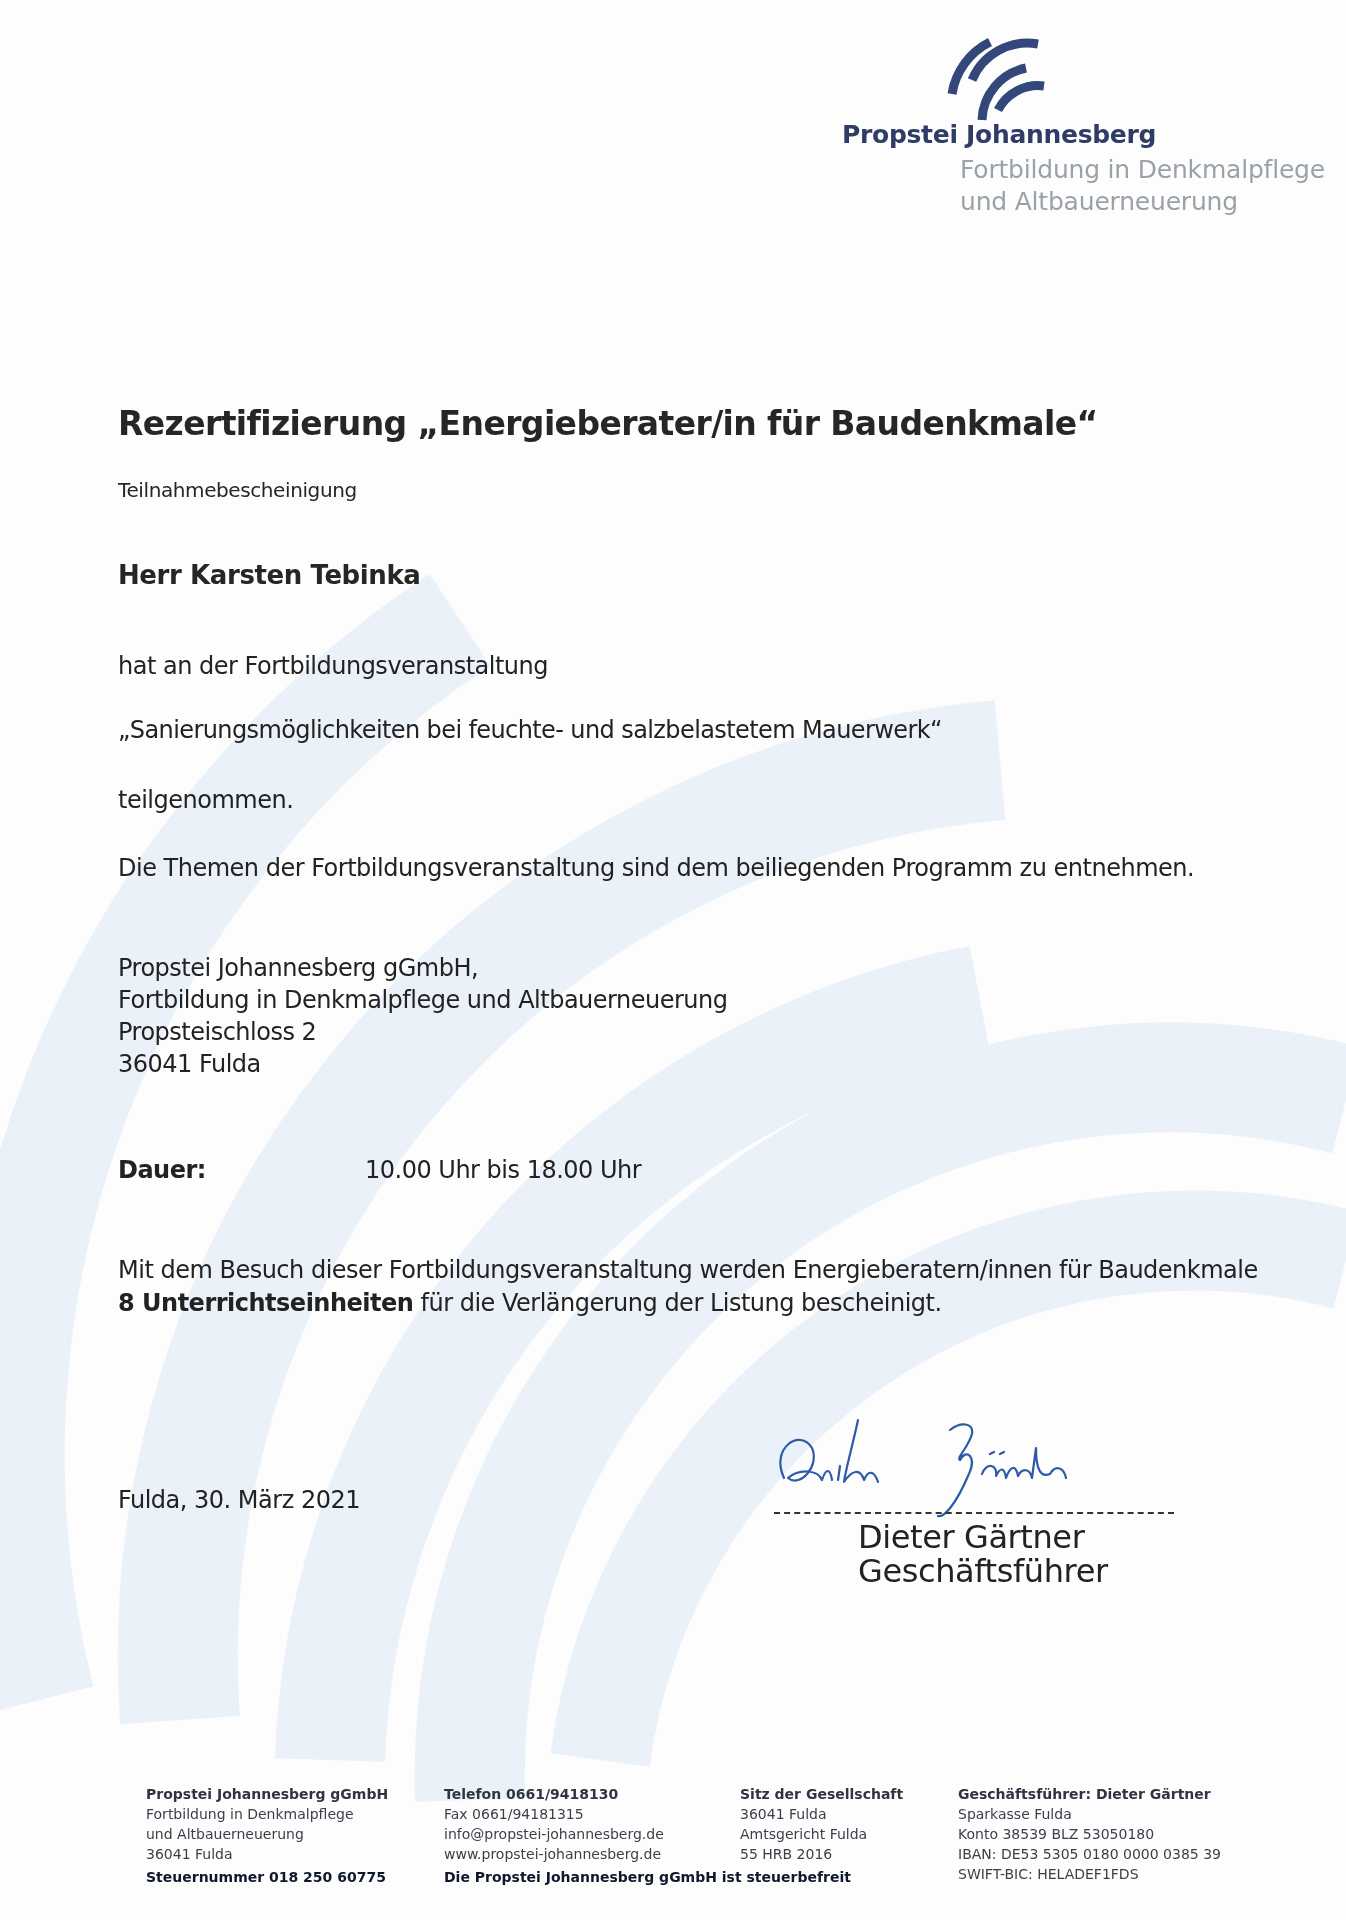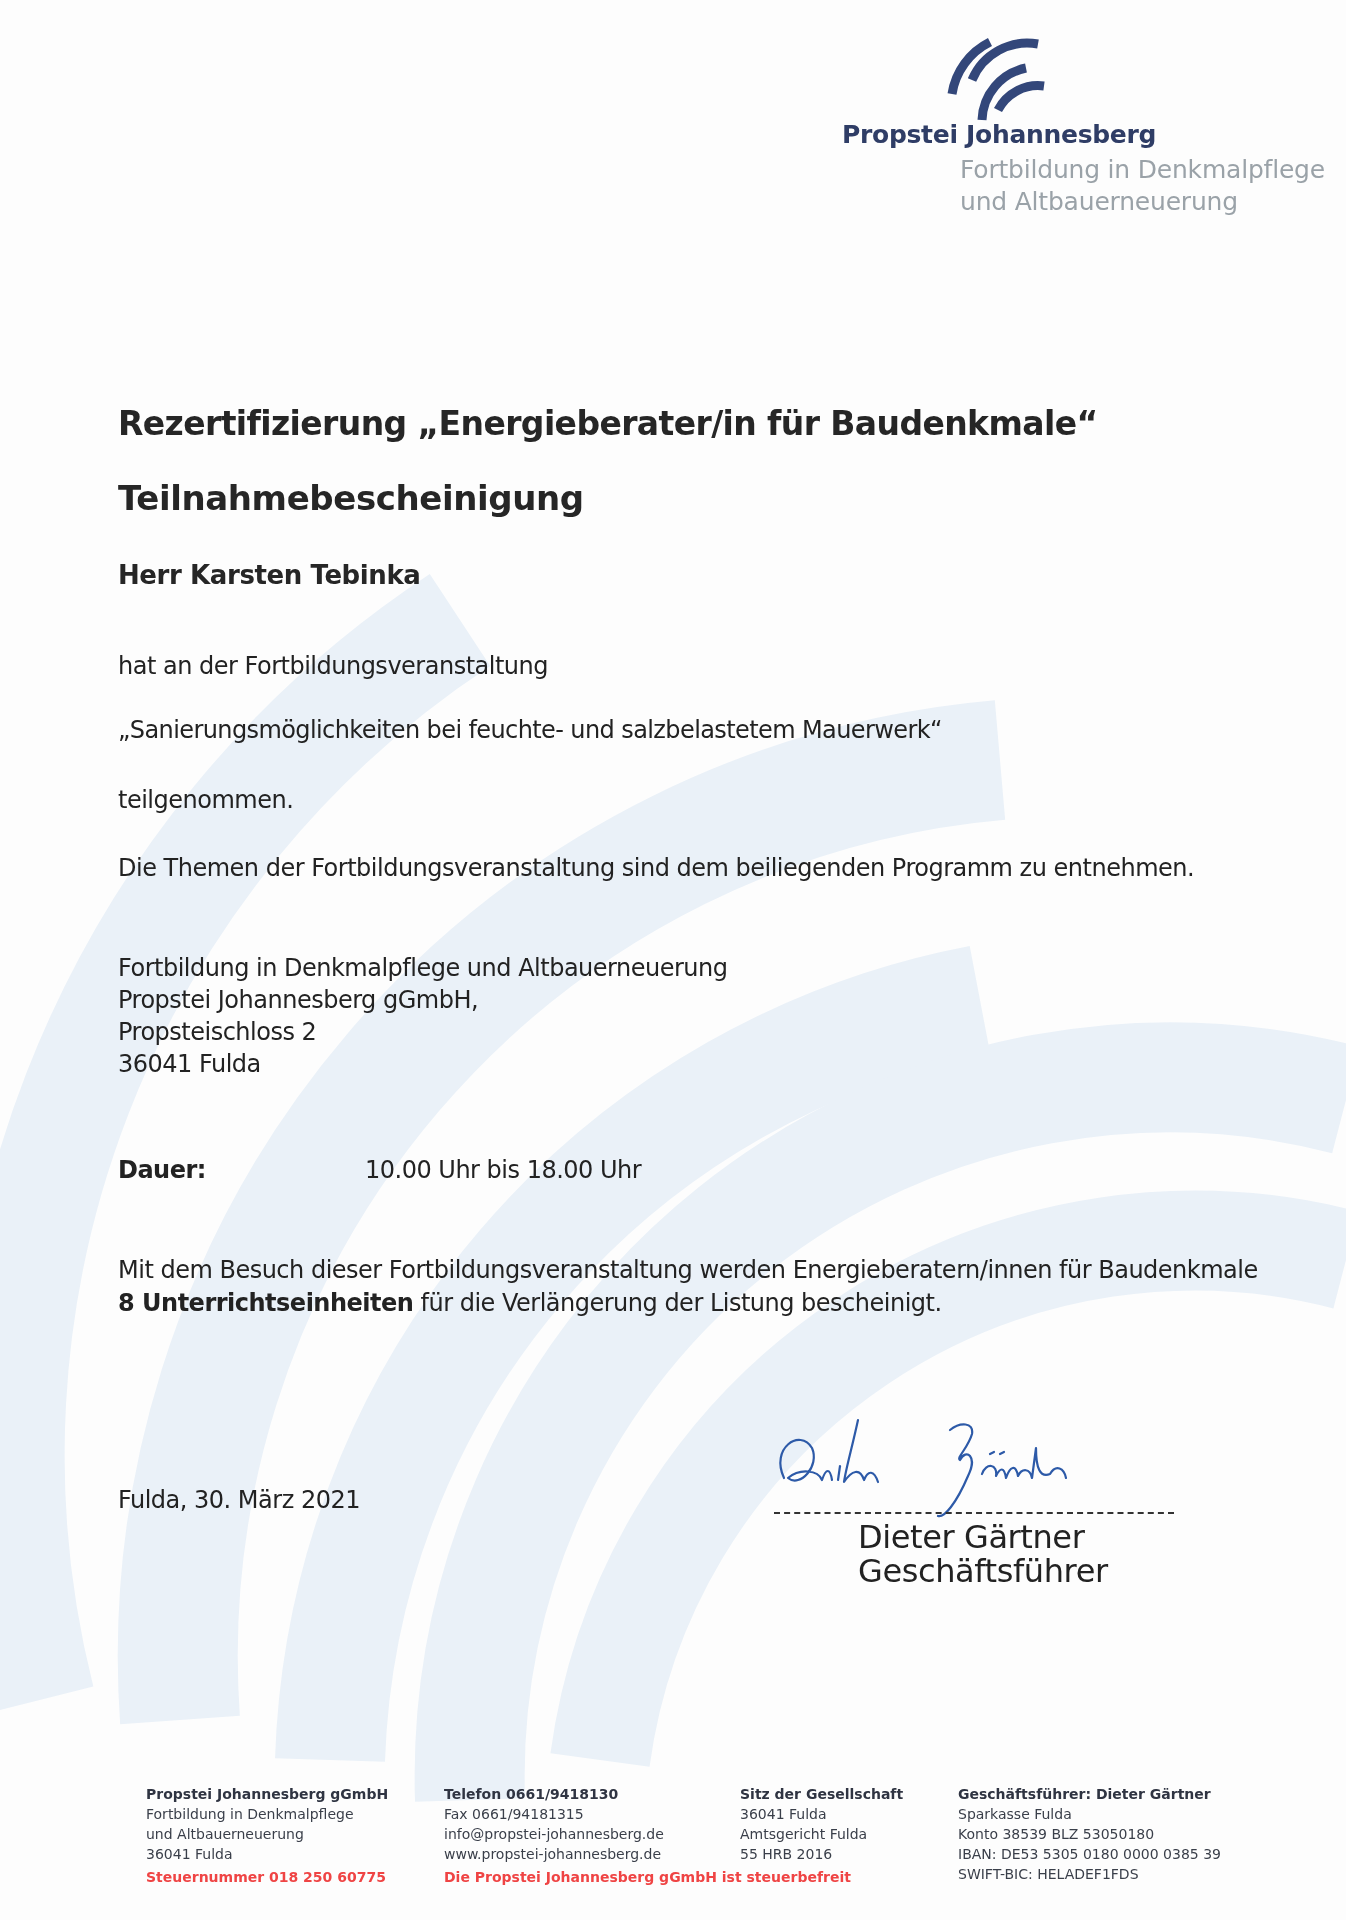--- a/index.html
+++ b/index.html
@@ -12,21 +12,21 @@
     .watermark { position: absolute; left: 0; top: 0; width: 1346px; height: 1920px; z-index: 0; }
     .abs { position: absolute; z-index: 1; }
 
     
     .logo-mark { left: 944px; top: 34px; width: 110px; height: 92px; }
     .logo-name { left: 842px; top: 120px; font-size: 25px; font-weight: bold; color: #2f3d66; letter-spacing: -0.3px; white-space: nowrap; }
     .logo-sub { left: 960px; top: 154px; font-size: 25px; color: #9aa2a8; line-height: 32px; white-space: nowrap; letter-spacing: -0.2px; }
 
     
     .title { left: 118px; top: 404px; font-size: 33px; font-weight: bold; color: #262626; white-space: nowrap; letter-spacing: -0.6px; }
-    .subtitle { left: 118px; top: 478px; font-size: 34px; font-weight: bold; color: #262626; letter-spacing: -0.4px; }
+    .subtitle { left: 118px; top: 478px; font-size: 20px; font-weight: normal; color: #262626; letter-spacing: -0.4px; }
     .recipient { left: 118px; top: 560px; font-size: 26px; font-weight: bold; color: #262626; letter-spacing: -0.4px; }
     .txt { font-size: 24px; color: #222; white-space: nowrap; letter-spacing: -0.5px; }
     .bold { font-weight: bold; }
     .p-intro { left: 118px; top: 652px; }
     .p-event { left: 118px; top: 716px; font-weight: normal; letter-spacing: -0.6px; }
     .p-done { left: 118px; top: 786px; }
     .p-topics { left: 118px; top: 854px; }
 
     .details { left: 118px; top: 952px; font-size: 24px; letter-spacing: -0.5px; }
     .detail-row { display: flex; line-height: 32px; }
@@ -39,21 +39,21 @@
 
     .place-date { left: 118px; top: 1486px; }
     .signature-svg { left: 760px; top: 1408px; width: 400px; height: 110px; }
     .sig-line { left: 774px; top: 1512px; width: 400px; border-top: 2px dashed #333; }
     .signer { left: 858px; top: 1520px; font-size: 32px; line-height: 34px; color: #222; letter-spacing: -0.4px; }
 
     
     .footer { left: 146px; top: 1784px; display: flex; font-size: 14px; color: #3a3f4a; line-height: 20px; }
     .fcol { white-space: nowrap; }
     .fcol .fh { font-weight: bold; color: #2f3442; }
-    .fcol .fb { font-weight: bold; color: #ef4444; margin-top: 3px; }
+    .fcol .fb { font-weight: bold; color: #0f172a; margin-top: 3px; }
     .c1 { width: 298px; } .c2 { width: 296px; } .c3 { width: 218px; } .c4 { width: 260px; }
   </style>
 </head>
 <body>
 
 <svg class="watermark" viewBox="0 0 1346 1920">
   <g fill="none" stroke="#eaf1f8" stroke-linecap="butt">
     <path d="M40 1700 A 1000 1000 0 0 1 460 620" stroke-width="110"></path>
     <path d="M180 1720 A 900 900 0 0 1 1000 760" stroke-width="120"></path>
     <path d="M330 1760 A 800 800 0 0 1 980 1000" stroke-width="110"></path>
@@ -81,22 +81,22 @@
 <div class="abs recipient">Herr Karsten Tebinka</div>
 
 <div class="abs txt p-intro">hat an der Fortbildungsveranstaltung</div>
 <div class="abs txt p-event">„Sanierungsmöglichkeiten bei feuchte- und salzbelastetem Mauerwerk“</div>
 <div class="abs txt p-done">teilgenommen.</div>
 <div class="abs txt p-topics">Die Themen der Fortbildungsveranstaltung sind dem beiliegenden Programm zu entnehmen.</div>
 
 <div class="abs details">
   <div class="detail-row">
     <div class="detail-values">
+      <div>Propstei Johannesberg gGmbH,</div>
       <div>Fortbildung in Denkmalpflege und Altbauerneuerung</div>
-      <div>Propstei Johannesberg gGmbH,</div>
       <div>Propsteischloss 2</div>
       <div>36041 Fulda</div>
     </div>
   </div>
 </div>
 
 <div class="abs dates">
   <div class="detail-row">
     <div class="detail-label">Dauer:</div>
     <div class="detail-values">10.00 Uhr bis 18.00 Uhr</div>

